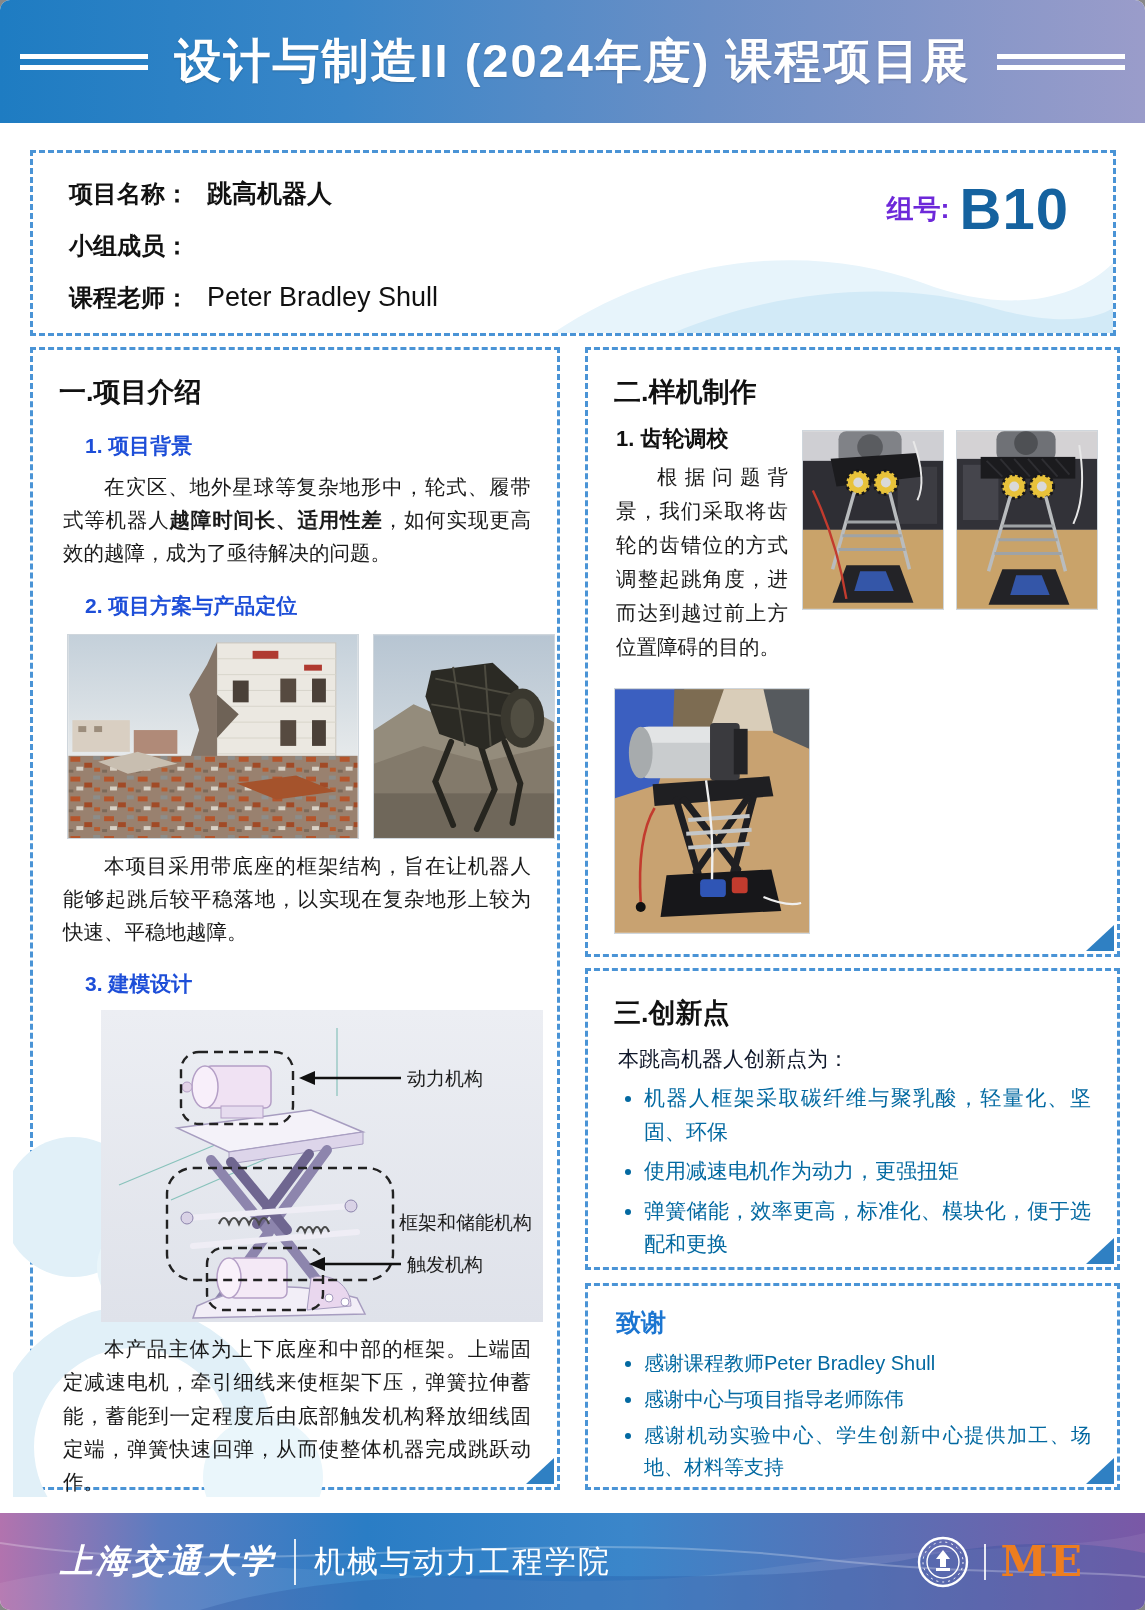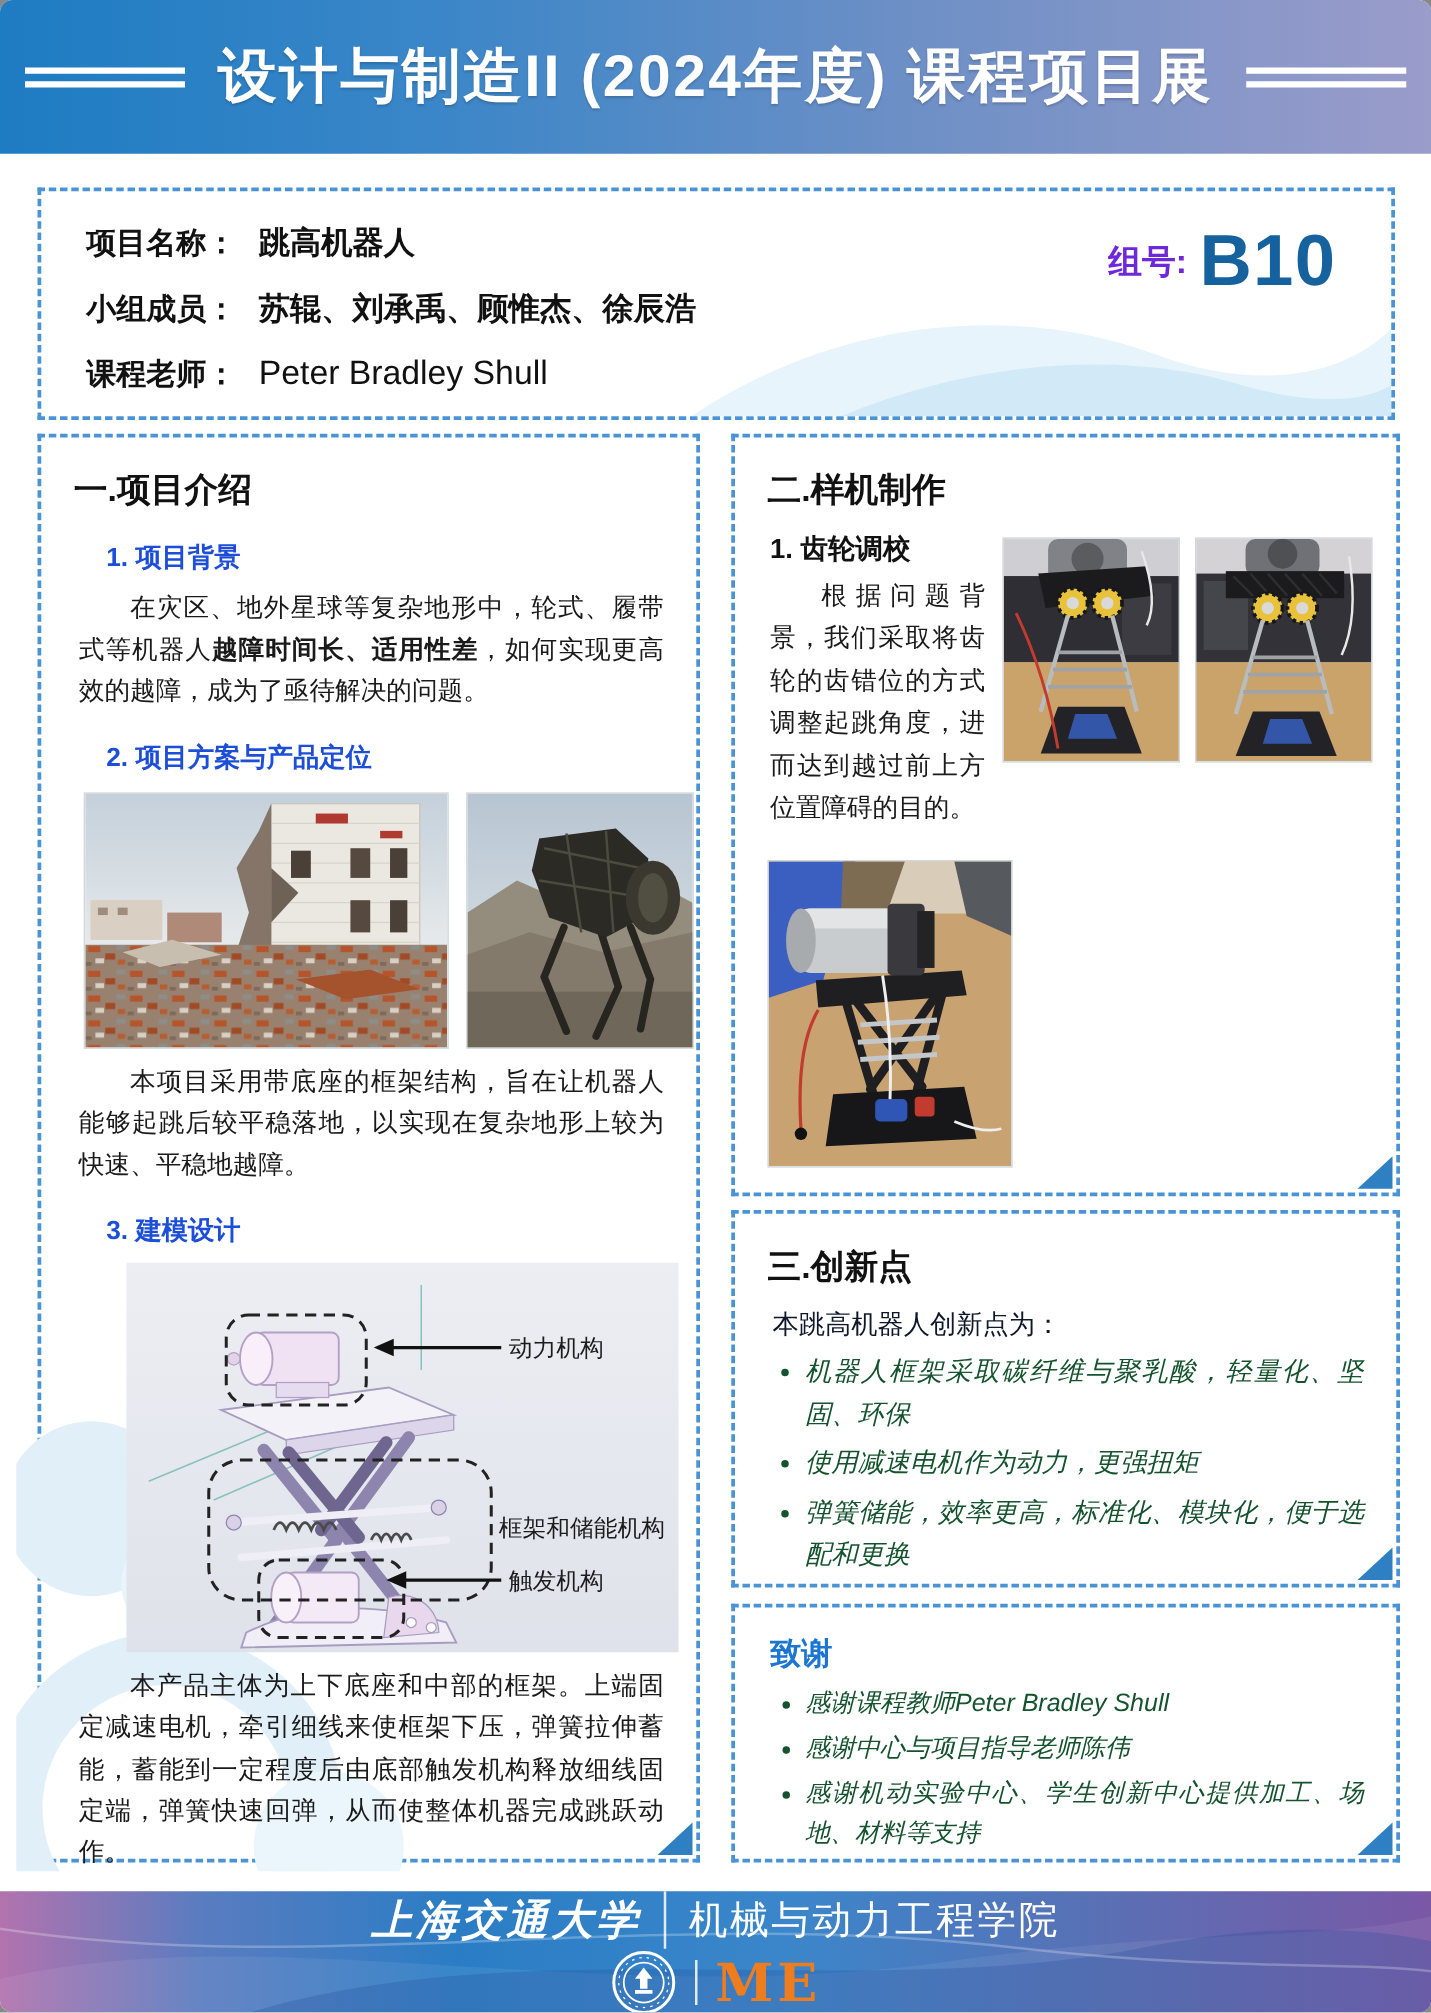--- a/index.html
+++ b/index.html
@@ -53,34 +53,34 @@
   .proto-col-text { width:172px; }
   .step-title { font-size:22px; font-weight:bold; color:#111; margin-bottom:6px; }
   .step-para { font-size:20.5px; line-height:1.66; color:#1a1a1a; text-align:justify; text-indent:2em; }
   .gear-photos { display:flex; gap:12px; margin-top:6px; }
   .proto-row2 { display:flex; gap:18px; margin:24px 18px 0 26px; }
   .proto-col-text2 { flex:1; }
 
   .innov-box { left:585px; top:968px; width:535px; height:302px; }
   .innov-intro { font-size:21px; color:#0f172a; margin:14px 26px 0 30px; }
   ul.blist { margin:8px 26px 0 34px; padding-left:22px; }
-  ul.blist li { font-size:21px; line-height:1.6; color:#14532d; text-align:justify;
-    list-style:disc; margin-bottom:6px;font-style:italic; }
+  ul.blist li { font-size:21px; line-height:1.6; color:#0369a1; text-align:justify;
+    list-style:disc; margin-bottom:6px; }
   ul.blist.small li { font-size:20px; margin-bottom:4px; }
 
   .thanks-box { left:585px; top:1283px; width:535px; height:207px; }
   .thanks-title { font-size:25px; font-weight:bold; color:#1b75d1; margin:20px 0 0 28px; }
 
   
   .footer { position:absolute; left:0; top:1513px; width:1145px; height:97px;
     background:linear-gradient(90deg,#b273ae 0%,#5a7cc0 14%,#2a7dc5 32%,#3b86ca 55%,#5b6fb4 78%,#7a58a6 100%);
     overflow:hidden; }
   .footer-waves { position:absolute; left:0; top:0; }
   .footer-inner { position:relative; height:100%; display:flex; align-items:center;
-    justify-content:space-between; padding:0 60px; z-index:2;flex-direction:column; }
+    justify-content:space-between; padding:0 60px; z-index:2; }
   .f-left { display:flex; align-items:center; }
   .univ { color:#fff; font-size:33px; font-weight:bold; font-style:italic;
     font-family:"DejaVu Serif","Liberation Serif",serif; letter-spacing:3px; }
   .vdiv { width:2px; height:46px; background:rgba(255,255,255,.85); margin:0 18px; }
   .school { color:#fff; font-size:31px; font-weight:normal; letter-spacing:2px; }
   .f-right { display:flex; align-items:center; }
   .vdiv.small { height:36px; margin:0 14px; }
   .me-logo { color:#ed7d1f; font-size:42px; font-weight:bold; letter-spacing:3px;
     font-family:"DejaVu Serif","Liberation Serif",serif; }
 </style>
@@ -100,21 +100,20 @@
       <path d="M0,120 C120,40 260,30 370,70 C450,100 520,90 560,50 L560,120 Z" fill="#e7f4fb"></path>
       <path d="M120,120 C240,70 360,70 440,95 C500,112 540,108 560,95 L560,120 Z" fill="#d2eaf7"></path>
     </svg>
     <div class="info-rows">
       <div class="info-row">
         <span class="info-label">项目名称：</span>
         <span class="info-value">跳高机器人</span>
       </div>
       <div class="info-row">
         <span class="info-label">小组成员：</span>
-        <span class="info-value">苏辊、刘承禹、顾惟杰、徐辰浩</span>
       </div>
       <div class="info-row">
         <span class="info-label">课程老师：</span>
         <span class="info-value normal">Peter Bradley Shull</span>
       </div>
     </div>
     <div class="group-tag">
       <span class="group-label">组号:</span>
       <span class="group-value">B10</span>
     </div>

